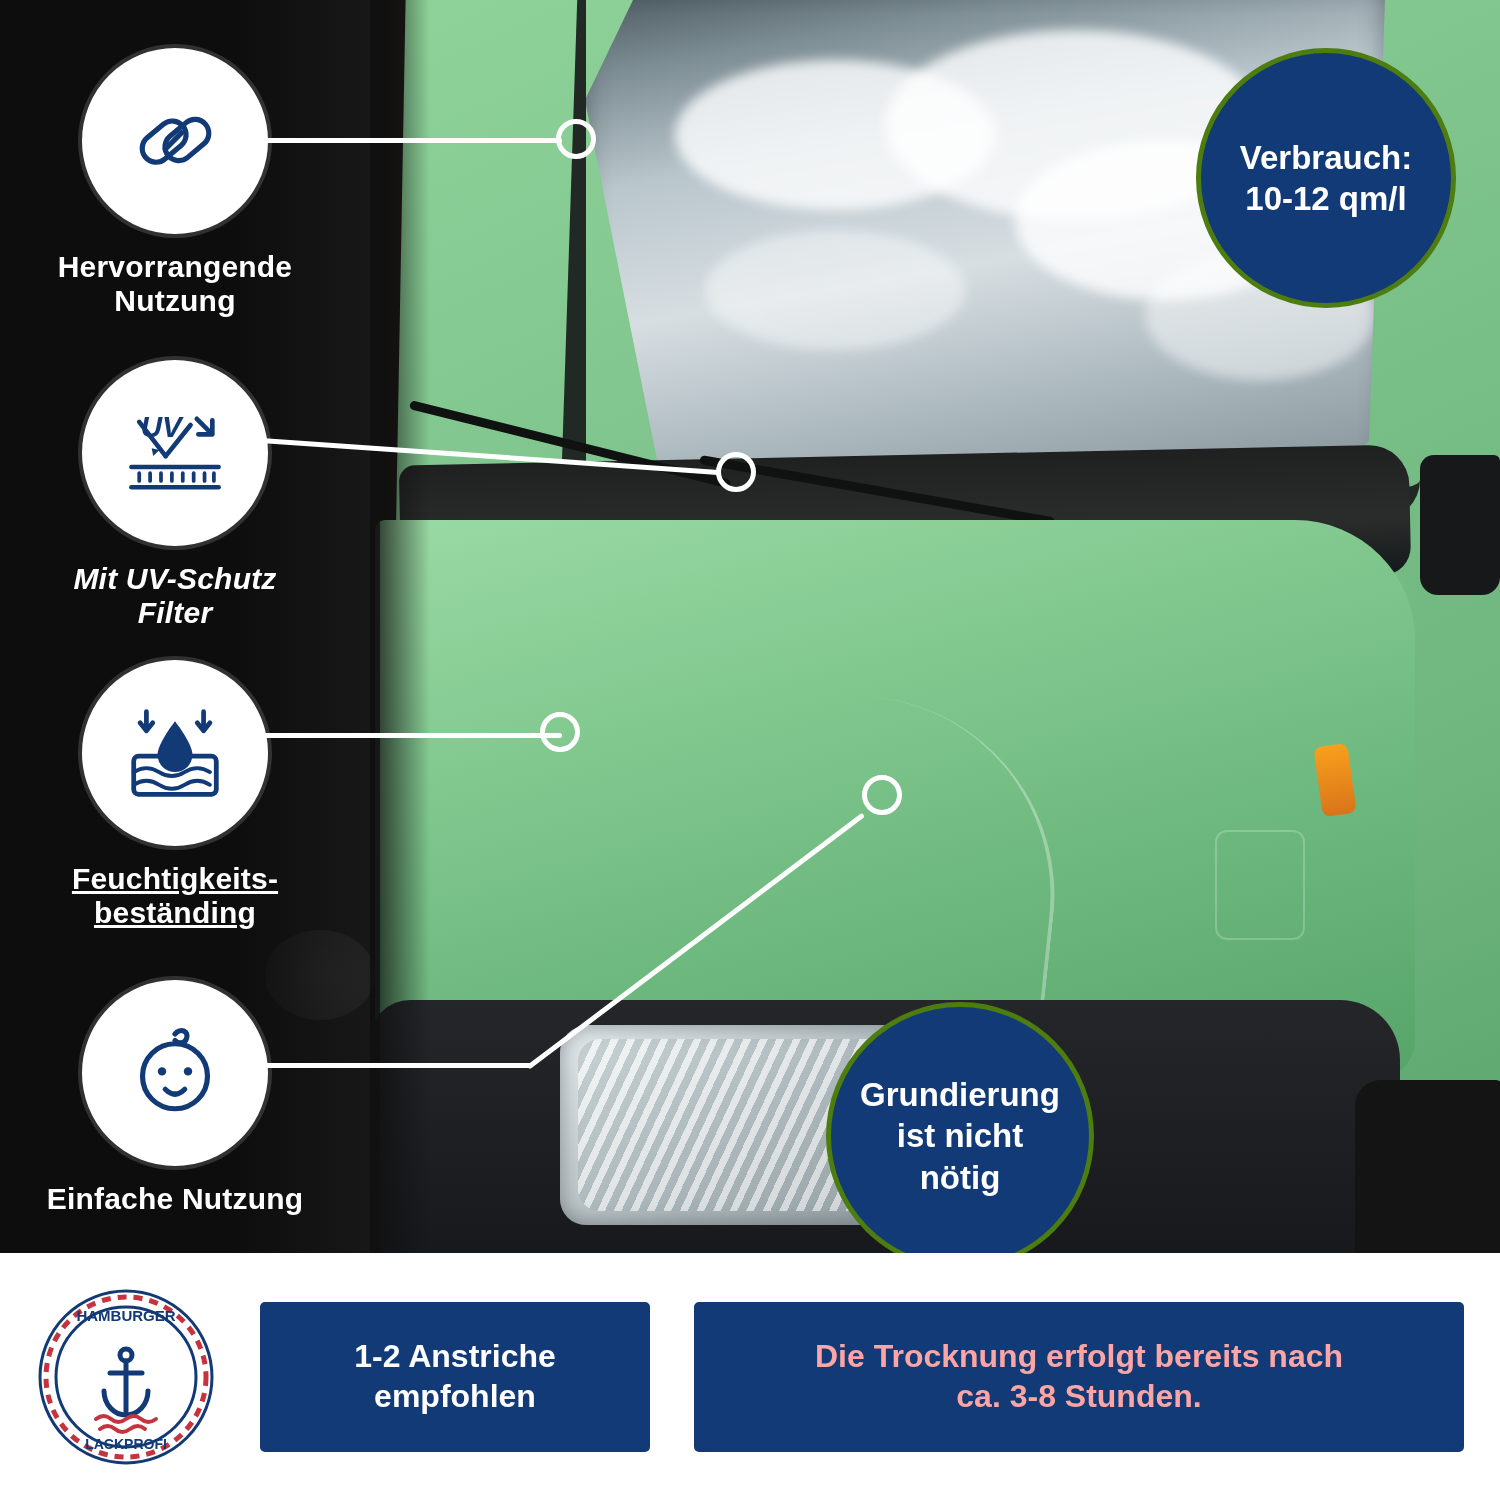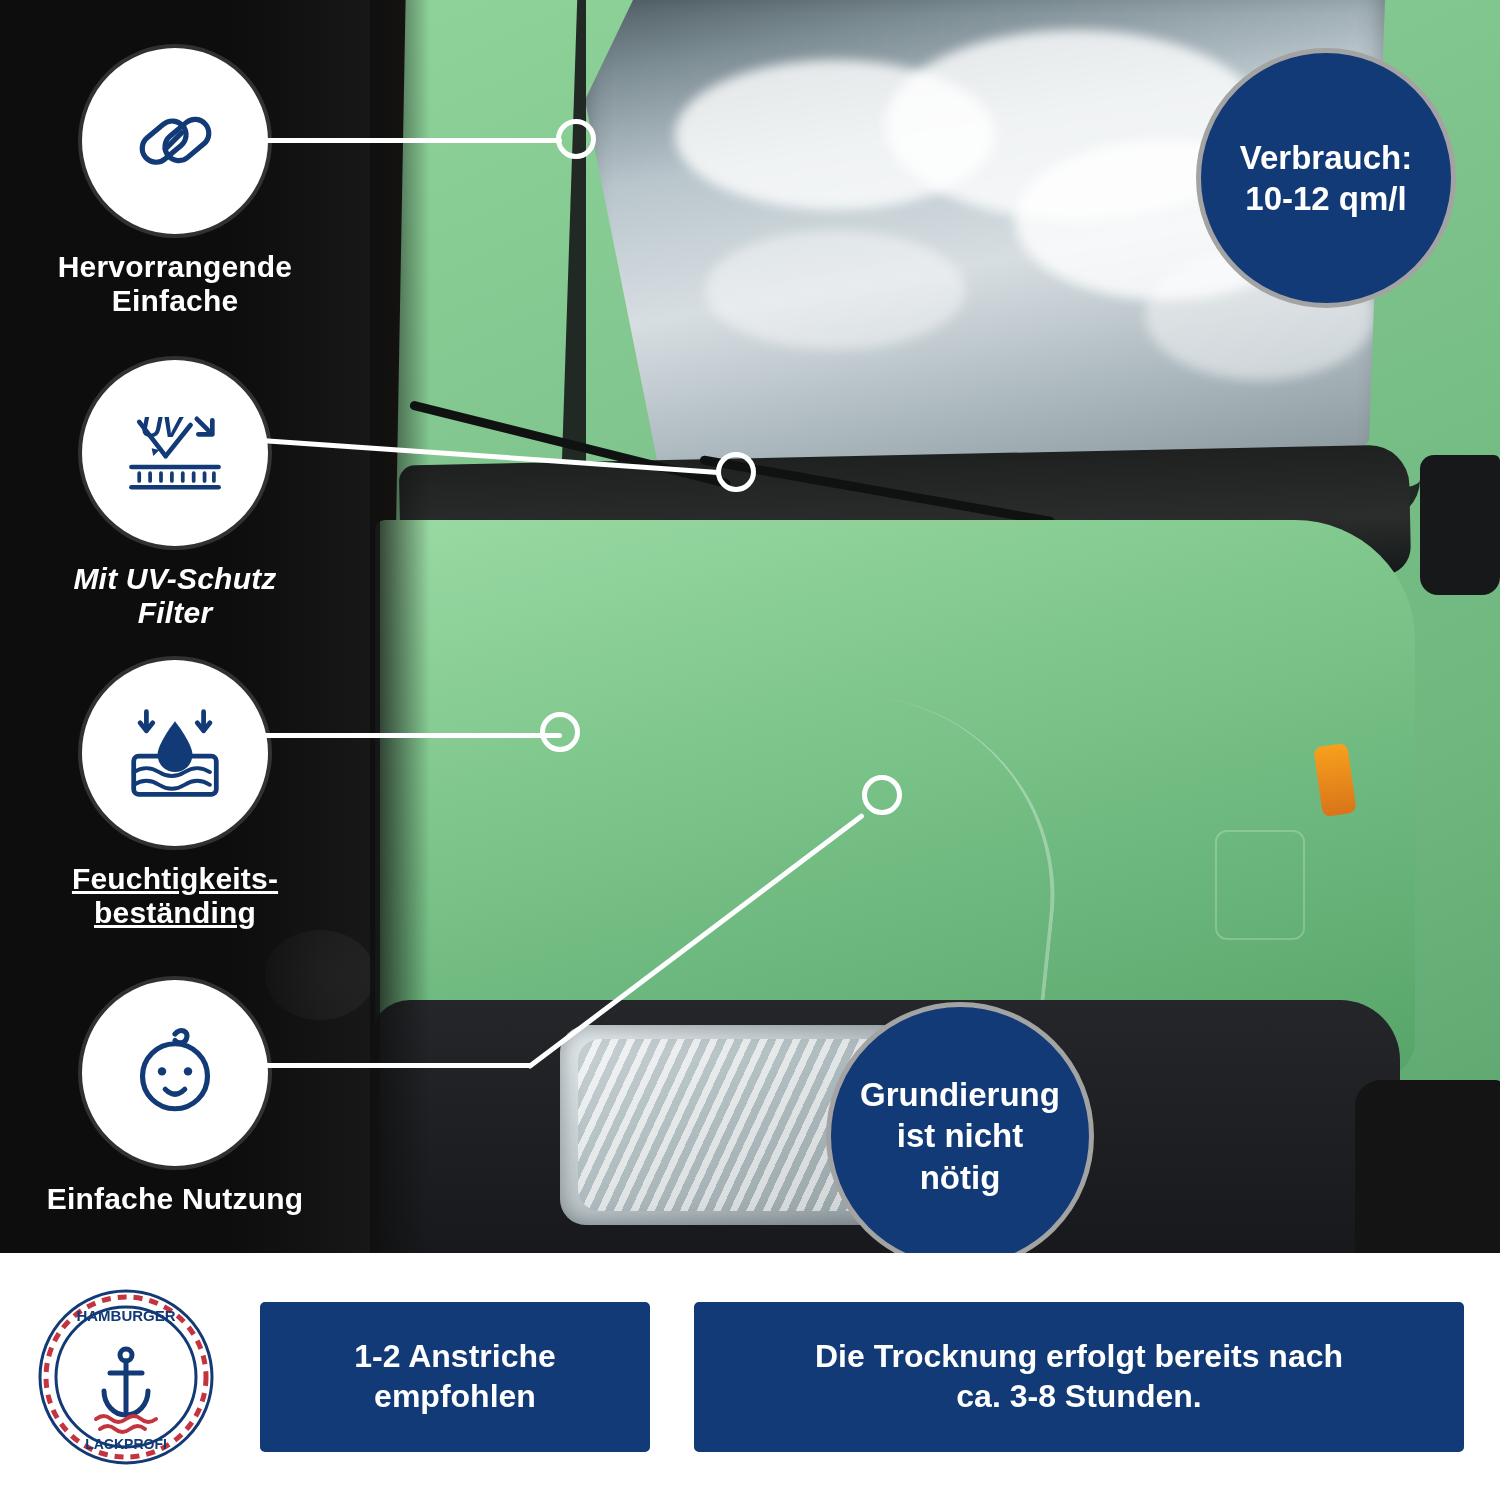--- a/index.html
+++ b/index.html
@@ -220,21 +220,21 @@
     border: 5px solid #ffffff;
     border-radius: 50%;
     background: transparent;
   }
 
   
   .badge-circle {
     position: absolute;
     border-radius: 50%;
     background: #123a76;
-    border: 5px solid #a3a3a3;
+    border: 5px solid #4d7c0f;
     color: #ffffff;
     display: flex; align-items: center; justify-content: center;
     text-align: center;
     font-weight: 700;
     line-height: 1.25;
     white-space: pre-line;
   }
   #badge-consumption {
     left: 1196px; top: 48px; width: 260px; height: 260px;
     font-size: 33px;
@@ -275,21 +275,21 @@
   #pill-coats {
     flex: 0 0 390px;
     background: #123a76;
     color: #ffffff;
     font-size: 32px;
     padding: 0 20px;
   }
   #pill-drying {
     flex: 1 1 auto;
     background: #123a76;
-    color: #ffffff;
+    color: #fca5a5;
     font-size: 32px;
     padding: 12px 24px;
     align-items: center;
   }
 </style>
 </head>
 <body>
 
 <div class="page">
 
@@ -343,21 +343,21 @@
 
     <div class="feature" id="feature-0">
       <div class="feature-circle">
         <svg width="104" height="104" viewBox="0 0 64 64" fill="none" stroke="#123a76" stroke-width="3.2" stroke-linecap="round">
           <rect x="10" y="24" width="30" height="17" rx="8.5" transform="rotate(-40 25 32)"></rect>
           <rect x="24" y="23" width="30" height="17" rx="8.5" transform="rotate(-40 39 31)"></rect>
           <line x1="26" y1="37" x2="36" y2="27"></line>
         </svg>
       </div>
       <div class="feature-label">Hervorrangende
-Einfache</div>
+Nutzung</div>
     </div>
 
     <div class="feature" id="feature-1">
       <div class="feature-circle">
         <svg width="112" height="104" viewBox="0 0 72 64" fill="none" stroke="#123a76" stroke-width="3" stroke-linecap="round">
           <text x="14" y="22" font-family="Liberation Sans, sans-serif" font-size="19" font-weight="700" fill="#123a76" stroke="none">UV</text>
           <path d="M50 10 L60 20 M60 20 L60 11 M60 20 L51 20" stroke-width="3"></path>
           <path d="M13 12 L30 34"></path>
           <path d="M30 34 L46 14"></path>
           <path d="M26 30 l-5 -1 l1 5 z" fill="#123a76" stroke="none"></path>

